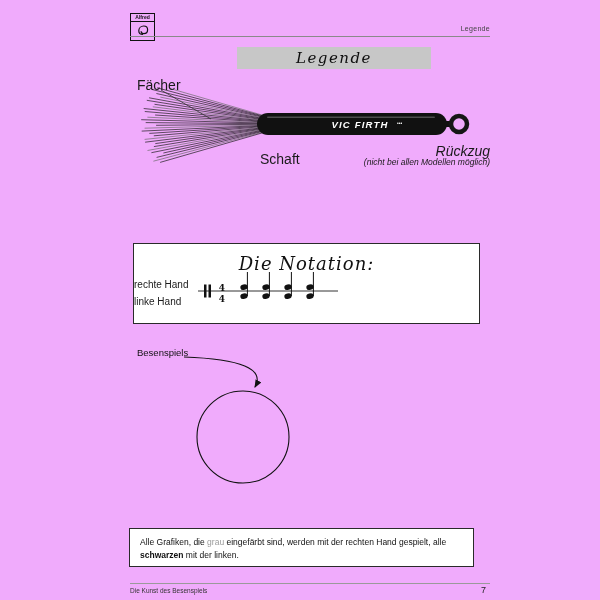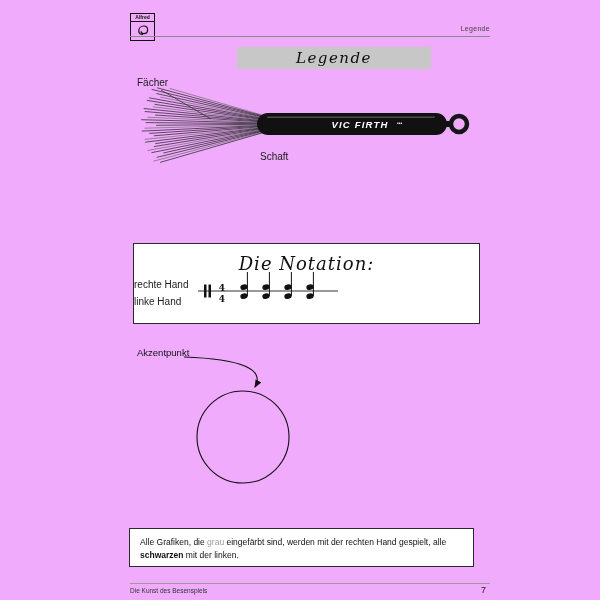--- a/index.html
+++ b/index.html
@@ -15,21 +15,21 @@
   .running-head{right:110px;top:25px;font-size:7px;color:#444;letter-spacing:.3px;}
   .head-rule{left:130px;top:36px;width:360px;height:1px;background:#8a8a8a;}
 
   
   .banner{left:237px;top:47px;width:194px;height:22px;display:flex;align-items:center;
           justify-content:center;}
   .script{font-family:"DejaVu Serif",serif;font-style:italic;}
   .banner .script{font-size:15px;letter-spacing:1.5px;color:#0d0d0d;}
 
   
-  .fig-label{font-size:10px;color:#1a1a1a;}
+  .fig-label{font-size:14px;color:#1a1a1a;}
   .fig-label.it{font-style:italic;}
   .retract-wrap{right:110px;top:146px;text-align:right;line-height:11px;}
 
   
   .frame{border:1px solid #2a2a2a;background:#fff;}
   .notation-box{left:133px;top:243px;width:345px;height:79px;}
   .notation-title{left:0;right:0;top:9px;text-align:center;font-size:18px;letter-spacing:1px;}
   .hand-label{left:0;font-size:10px;color:#1a1a1a;}
 
   
@@ -106,20 +106,24 @@
     <line x1="36" y1="15" x2="86" y2="44" stroke="#333" stroke-width="0.8"></line>
     <rect x="132" y="38" width="190" height="22" rx="11" fill="#111"></rect>
     <rect x="142" y="41.5" width="168" height="1.6" rx="0.8" fill="#4d4d4d"></rect>
     <text x="235" y="52.5" text-anchor="middle" class="brand-text">VIC FIRTH</text>
     <text x="272" y="50" class="brand-mark">•••</text>
     <rect x="318" y="46" width="8" height="6" fill="#111"></rect>
     <circle cx="334" cy="49" r="8" fill="none" stroke="#161616" stroke-width="4.5"></circle>
   </svg>
   <div class="abs fig-label" style="left:137px;top:77px;">Fächer</div>
   <div class="abs fig-label" style="left:249px;top:151px;margin-left:11px;">Schaft</div>
+  <div class="abs retract-wrap">
+    <div class="fig-label it">Rückzug</div>
+    <div class="fig-label it" style="font-size:8.5px;">(nicht bei allen Modellen möglich)</div>
+  </div>
 
   <div class="abs frame notation-box">
     <div class="abs notation-title script">Die Notation:</div>
     <div class="abs hand-label" style="top:35px;">rechte Hand</div>
     <div class="abs hand-label" style="top:52px;">linke Hand</div>
     <svg class="abs" style="left:62px;top:19px;" width="150" height="50" viewBox="0 0 150 50">
       <line x1="2" y1="28" x2="142" y2="28" stroke="#333" stroke-width="1"></line>
       <rect x="8" y="21.5" width="2.5" height="13" fill="#111"></rect>
       <rect x="12.5" y="21.5" width="2.5" height="13" fill="#111"></rect>
       <text x="26" y="27.5" text-anchor="middle" class="timesig">4</text>
@@ -134,21 +138,21 @@
           <line x1="95.4" y1="33" x2="95.4" y2="9" stroke="#111" stroke-width="1"></line>
           <ellipse cx="92" cy="24.2" rx="3.7" ry="2.7" fill="#111" transform="rotate(-15 92 24.2)"></ellipse>
           <ellipse cx="92" cy="33.2" rx="3.7" ry="2.7" fill="#111" transform="rotate(-15 92 33.2)"></ellipse>
           <line x1="117.4" y1="33" x2="117.4" y2="9" stroke="#111" stroke-width="1"></line>
           <ellipse cx="114" cy="24.2" rx="3.7" ry="2.7" fill="#111" transform="rotate(-15 114 24.2)"></ellipse>
           <ellipse cx="114" cy="33.2" rx="3.7" ry="2.7" fill="#111" transform="rotate(-15 114 33.2)"></ellipse>
         </g>
     </svg>
   </div>
 
-  <div class="abs accent-label">Akzentpunkt</div>
+  <div class="abs accent-label">Besenspiels</div>
   <svg class="abs" style="left:130px;top:350px;" width="230" height="150" viewBox="0 0 230 150">
     <defs>
       <marker id="ah" markerWidth="9" markerHeight="8" refX="6.5" refY="3" orient="auto">
         <path d="M0,0 L7.5,3 L0,6 z" fill="#111"></path>
       </marker>
     </defs>
     <path d="M54 7 Q140 10 125 37" fill="none" stroke="#111" stroke-width="1.1" marker-end="url(#ah)"></path>
     <circle cx="113" cy="87" r="46" fill="none" stroke="#111" stroke-width="1.1"></circle>
   </svg>
 

